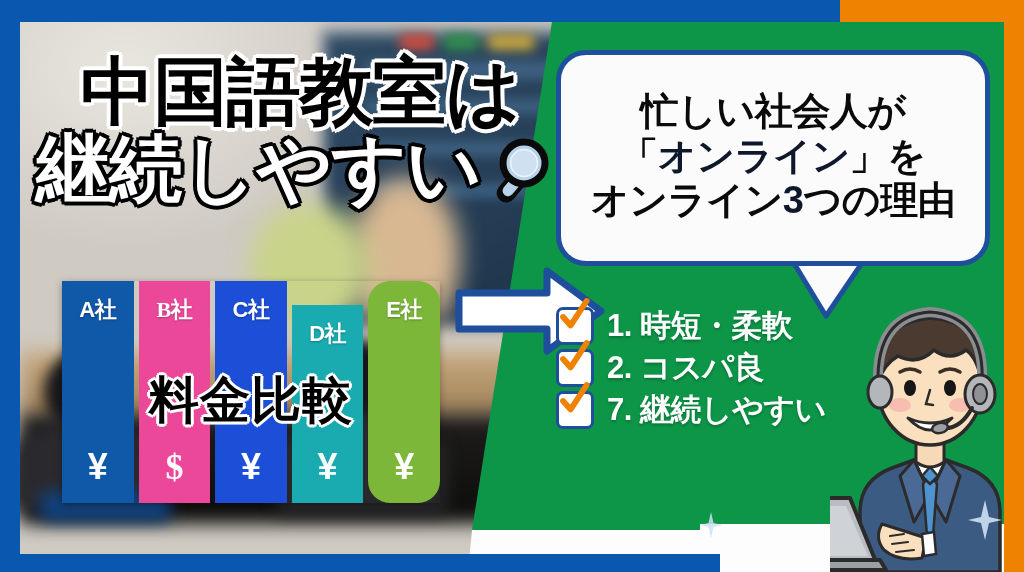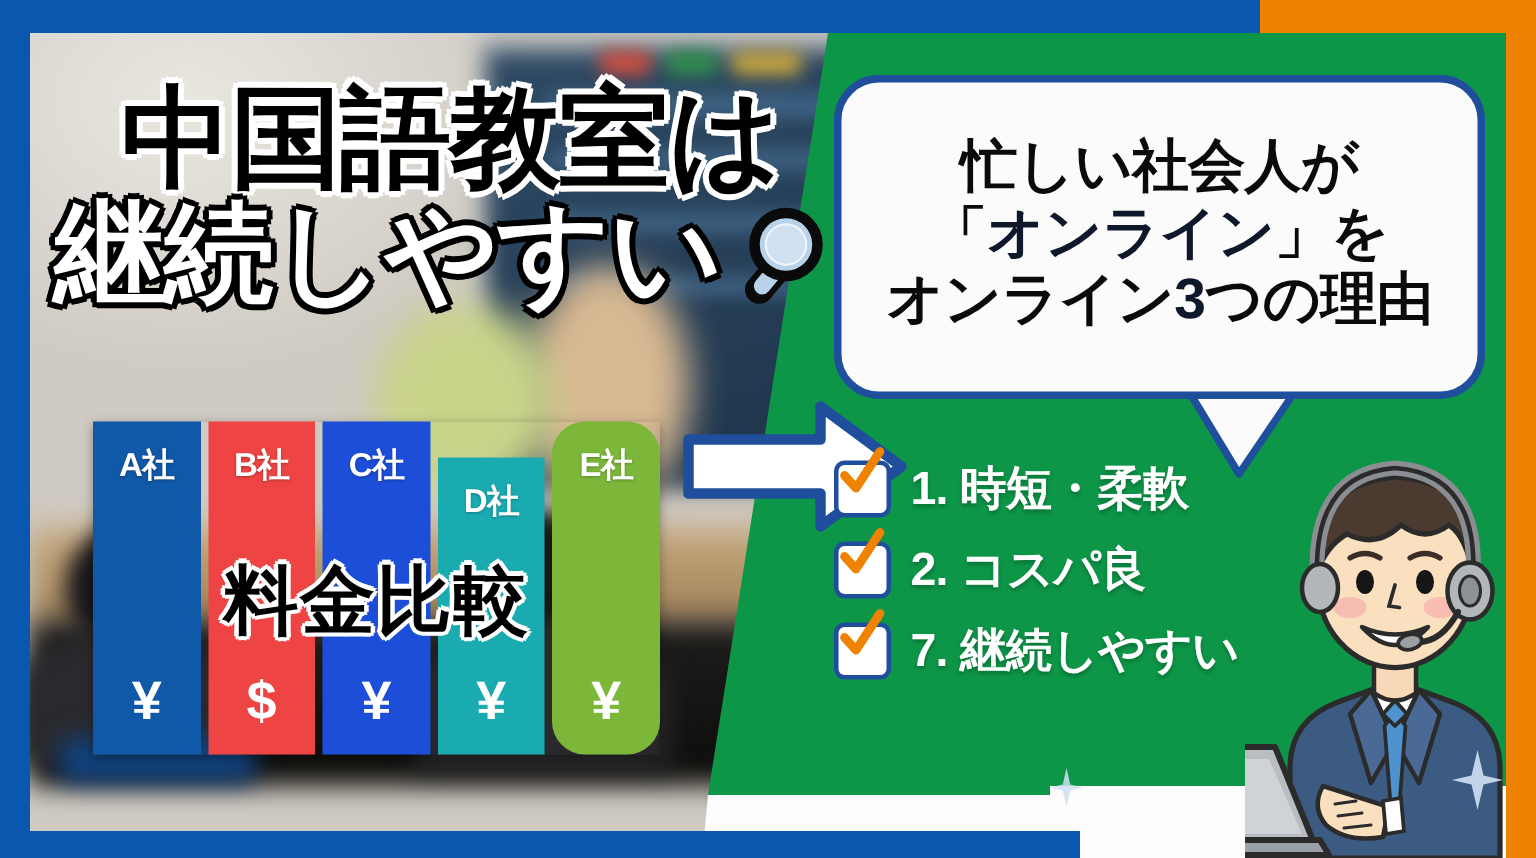--- a/index.html
+++ b/index.html
@@ -125,21 +125,21 @@
     position:absolute; left:556px; top:50px; width:434px; height:216px; z-index:22;
     background:#fbfbfb; border:5px solid #1f4f9c; border-radius:30px;
     display:flex; flex-direction:column; align-items:center; justify-content:center;
     gap:2px; padding:6px 14px 10px;
   }
   .bub-line { font-size:38px; font-weight:700; line-height:1.12; color:#0a0a0a; white-space:nowrap; letter-spacing:-0.5px; }
   .bub-accent { color:#0f172a; }
   .bubble-tail { position:absolute; left:790px; top:258px; width:80px; height:62px; z-index:21; }
 
   
-  .checklist { position:absolute; left:556px; top:305px; z-index:23; display:flex; flex-direction:column; gap:12px; }
+  .checklist { position:absolute; left:556px; top:305px; z-index:23; display:flex; flex-direction:column; gap:0; }
   .check-row { display:flex; align-items:center; gap:13px; }
   .check-box {
     width:38px; height:38px; flex:0 0 auto; position:relative;
     background:#fff; border:3px solid #1f4f9c; border-radius:7px;
   }
   .check-text {
     font-size:31px; font-weight:700; color:#fff; letter-spacing:-0.5px; white-space:nowrap;
     text-shadow:0 2px 3px rgba(0,0,0,0.25);
   }
 
@@ -199,21 +199,21 @@
         </svg>
       </div>
     </div>
   </div>
 
   <div class="bars">
     <div class="bar" id="col0" style="background: rgb(16, 88, 168);">
       <span class="bar-label">A社</span>
       <span class="bar-cur">¥</span>
     </div>
-    <div class="bar" id="col1" style="background: #ef4444;">
+    <div class="bar" id="col1" style="background: #ec4899; font-family: Liberation Serif, serif;">
       <span class="bar-label">B社</span>
       <span class="bar-cur">$</span>
     </div>
     <div class="bar" id="col2" style="background: #1d4ed8;">
       <span class="bar-label">C社</span>
       <span class="bar-cur">¥</span>
     </div>
     <div class="bar" id="col3" style="background: rgb(25, 171, 176); margin-top: 24px;">
       <span class="bar-label">D社</span>
       <span class="bar-cur">¥</span>

